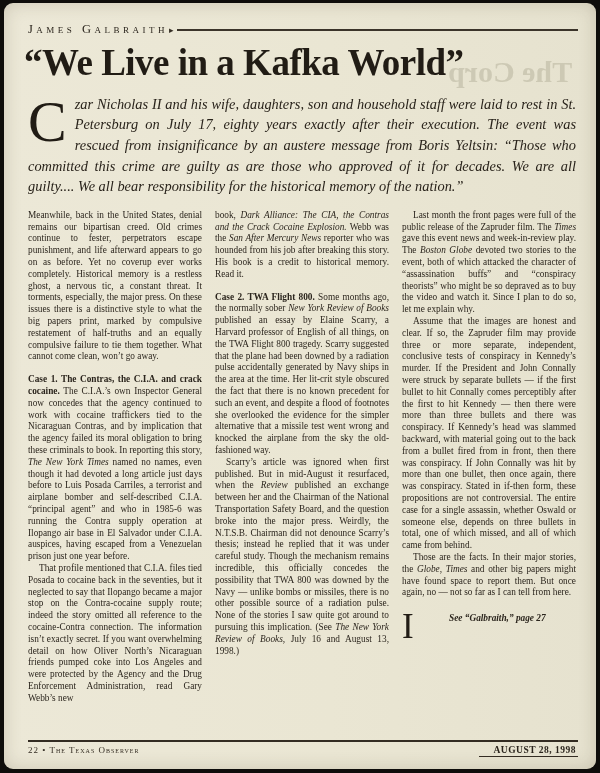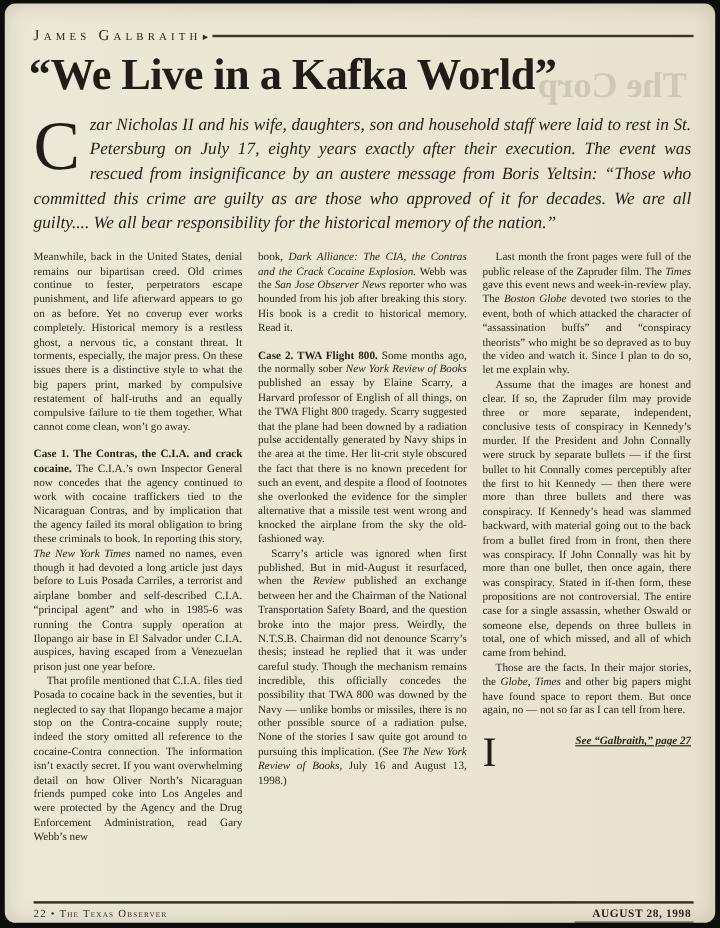--- a/index.html
+++ b/index.html
@@ -90,26 +90,25 @@
     float: left;
     font-size: 35px;
     line-height: 29px;
     padding: 2px 5px 0 0;
     color: #211c15;
   }
   .continuation {
     margin-top: 14px !important;
     font-style: italic;
     font-weight: bold;
-    text-align: right;
-    text-decoration: underline;
+    text-align: center;
   }
   
   .footer {
-    position: absolute; left: 24px; right: 18px; bottom: 0;
+    position: absolute; left: 24px; right: 18px; bottom: 12px;
   }
   .footer-rule { height: 2px; background: #332c22; }
   .footer-row {
     display: flex; justify-content: space-between; align-items: baseline;
     padding-top: 3px;
   }
   .footer-left {
     font-size: 9px;
     font-variant: small-caps;
     letter-spacing: 1px;
@@ -145,21 +144,21 @@
 
     <div class="columns">
 
       <div class="col">
         <p><span>Meanwhile, back in the United States, denial remains our bipartisan creed. Old crimes continue to fester, perpetrators escape punishment, and life afterward appears to go on as before. Yet no coverup ever works completely. Historical memory is a restless ghost, a nervous tic, a constant threat. It torments, especially, the major press. On these issues there is a distinctive style to what the big papers print, marked by compulsive restatement of half-truths and an equally compulsive failure to tie them together. What cannot come clean, won’t go away.</span></p>
         <p class="gap"><b class="case-lead">Case 1. The Contras, the C.I.A. and crack cocaine.</b><span> The C.I.A.’s own Inspector General now concedes that the agency continued to work with cocaine traffickers tied to the Nicaraguan Contras, and by implication that the agency failed its moral obligation to bring these criminals to book. In reporting this story, </span><i>The New York Times</i><span> named no names, even though it had devoted a long article just days before to Luis Posada Carriles, a terrorist and airplane bomber and self-described C.I.A. “principal agent” and who in 1985-6 was running the Contra supply operation at Ilopango air base in El Salvador under C.I.A. auspices, having escaped from a Venezuelan prison just one year before.</span></p>
         <p class="indent"><span>That profile mentioned that C.I.A. files tied Posada to cocaine back in the seventies, but it neglected to say that Ilopango became a major stop on the Contra-cocaine supply route; indeed the story omitted all reference to the cocaine-Contra connection. The information isn’t exactly secret. If you want overwhelming detail on how Oliver North’s Nicaraguan friends pumped coke into Los Angeles and were protected by the Agency and the Drug Enforcement Administration, read Gary Webb’s new</span></p>
       </div>
 
       <div class="col">
-        <p><span>book, </span><i>Dark Alliance: The CIA, the Contras and the Crack Cocaine Explosion.</i><span> Webb was the </span><i>San Jose Observer News</i><span> reporter who was hounded from his job after breaking this story. His book is a credit to historical memory. Read it.</span></p>
+        <p><span>book, </span><i>Dark Alliance: The CIA, the Contras and the Crack Cocaine Explosion.</i><span> Webb was the </span><i>San After Mercury News</i><span> reporter who was hounded from his job after breaking this story. His book is a credit to historical memory. Read it.</span></p>
         <p class="gap"><b class="case-lead">Case 2. TWA Flight 800.</b><span> Some months ago, the normally sober </span><i>New York Review of Books</i><span> published an essay by Elaine Scarry, a Harvard professor of English of all things, on the TWA Flight 800 tragedy. Scarry suggested that the plane had been downed by a radiation pulse accidentally generated by Navy ships in the area at the time. Her lit-crit style obscured the fact that there is no known precedent for such an event, and despite a flood of footnotes she overlooked the evidence for the simpler alternative that a missile test went wrong and knocked the airplane from the sky the old-fashioned way.</span></p>
         <p class="indent"><span>Scarry’s article was ignored when first published. But in mid-August it resurfaced, when the </span><i>Review</i><span> published an exchange between her and the Chairman of the National Transportation Safety Board, and the question broke into the major press. Weirdly, the N.T.S.B. Chairman did not denounce Scarry’s thesis; instead he replied that it was under careful study. Though the mechanism remains incredible, this officially concedes the possibility that TWA 800 was downed by the Navy — unlike bombs or missiles, there is no other possible source of a radiation pulse. None of the stories I saw quite got around to pursuing this implication. (See </span><i>The New York Review of Books,</i><span> July 16 and August 13, 1998.)</span></p>
       </div>
 
       <div class="col">
         <p class="indent"><span>Last month the front pages were full of the public release of the Zapruder film. The </span><i>Times</i><span> gave this event news and week-in-review play. The </span><i>Boston Globe</i><span> devoted two stories to the event, both of which attacked the character of “assassination buffs” and “conspiracy theorists” who might be so depraved as to buy the video and watch it. Since I plan to do so, let me explain why.</span></p>
         <p class="indent"><span>Assume that the images are honest and clear. If so, the Zapruder film may provide three or more separate, independent, conclusive tests of conspiracy in Kennedy’s murder. If the President and John Connally were struck by separate bullets — if the first bullet to hit Connally comes perceptibly after the first to hit Kennedy — then there were more than three bullets and there was conspiracy. If Kennedy’s head was slammed backward, with material going out to the back from a bullet fired from in front, then there was conspiracy. If John Connally was hit by more than one bullet, then once again, there was conspiracy. Stated in if-then form, these propositions are not controversial. The entire case for a single assassin, whether Oswald or someone else, depends on three bullets in total, one of which missed, and all of which came from behind.</span></p>
         <p class="indent"><span>Those are the facts. In their major stories, the </span><i>Globe</i><span>, </span><i>Times</i><span> and other big papers might have found space to report them. But once again, no — not so far as I can tell from here.</span></p>
         <p class="gap"><span class="dropcap-i">I</span></p>
         <p class="continuation">See “Galbraith,” page 27</p>

